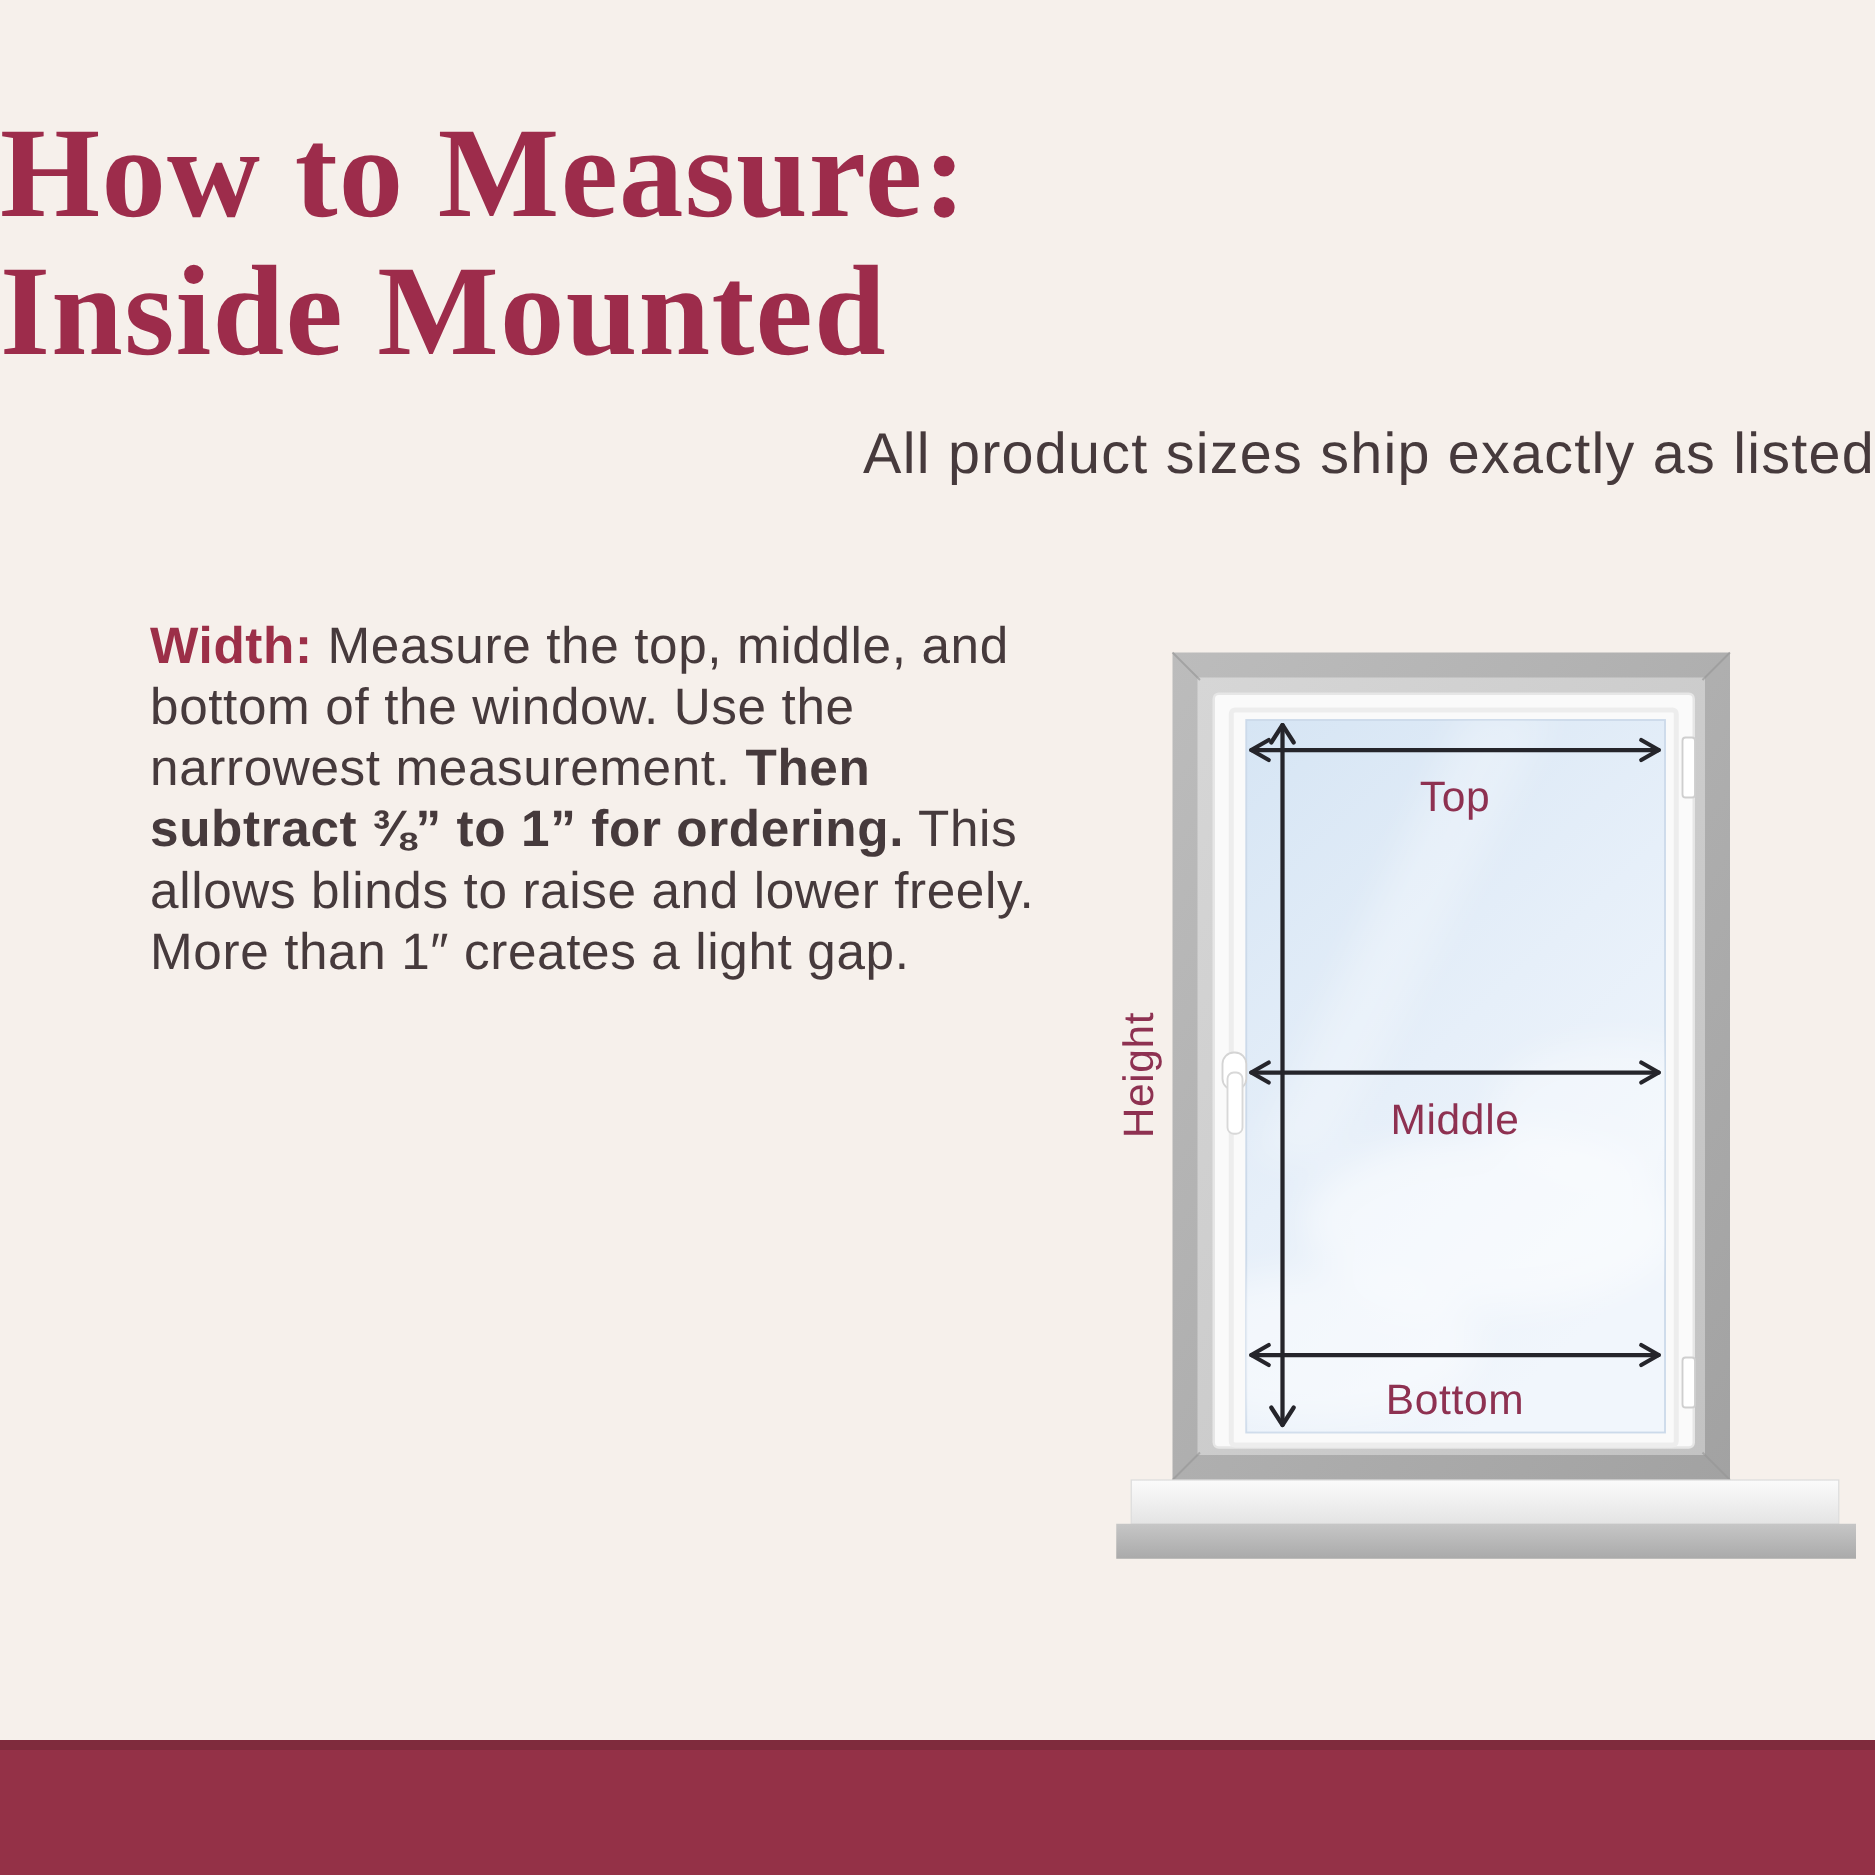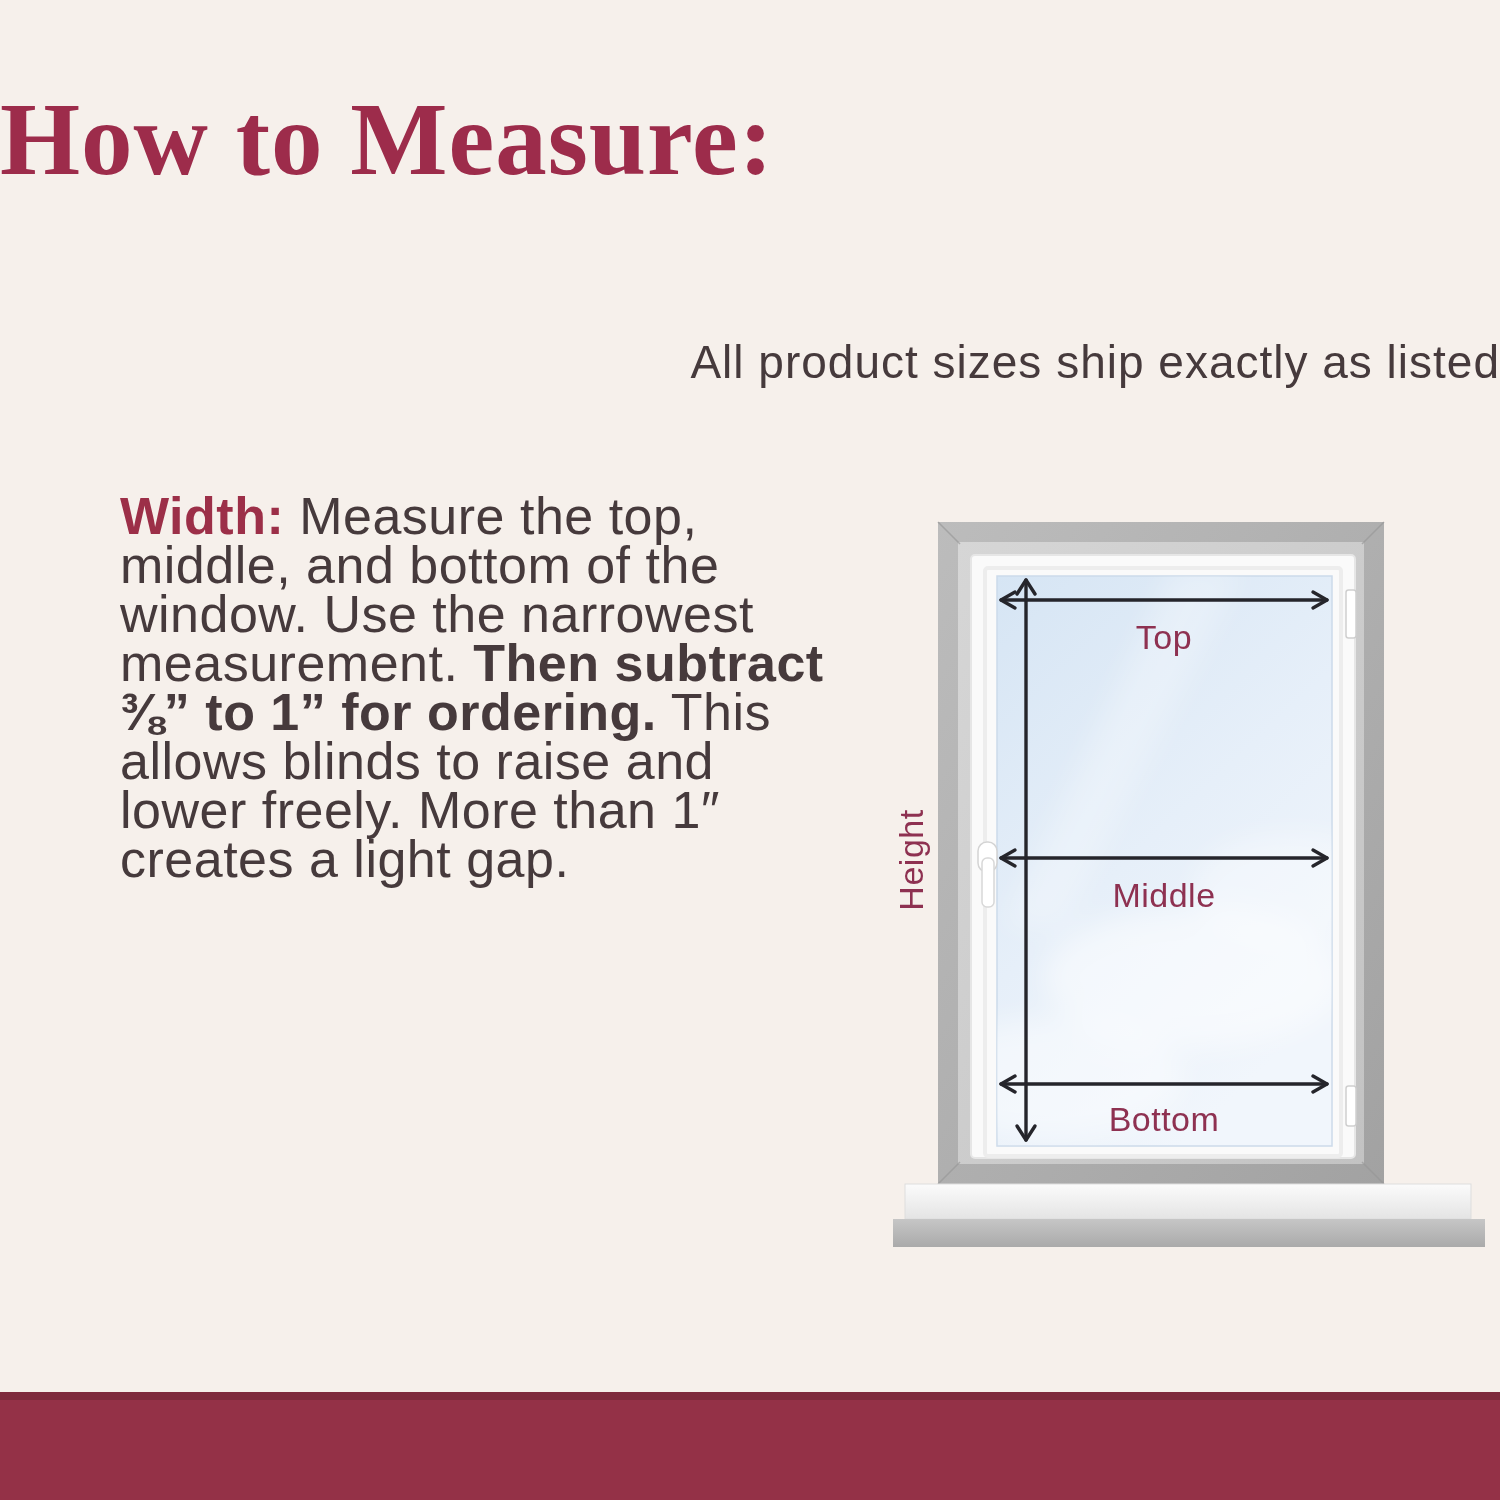--- a/index.html
+++ b/index.html
@@ -25,21 +25,21 @@
     position:absolute;top:336px;left:0;width:1500px;
     text-align:right;
     font-size:46px;line-height:52px;
     color:var(--body_text,#463a3c);
     letter-spacing:1px;
   }
 
   
   .instructions{
     position:absolute;left:120px;top:492px;width:724px;
-    font-size:52px;line-height:49px;letter-spacing:.5px;
+    font-size:41px;line-height:49px;letter-spacing:.5px;
     color:var(--body_text,#463a3c);
   }
   .instructions p{margin:0 0 44px 0;}
   .term{font-weight:700;color:var(--label_accent,#9c2f48);}
   .bold{font-weight:700;}
 
   
   .diagram{position:absolute;left:893px;top:498px;width:600px;height:760px;}
   .arrow{stroke:var(--arrow,#25252b);stroke-width:3.4;fill:none;
          stroke-linecap:round;stroke-linejoin:round;}
@@ -57,20 +57,21 @@
     border-top:8px solid var(--footer_edge,#7f2b3d);
   }
 </style>
 </head>
 <body>
 
 <div class="canvas">
 
   <div class="title">
     <div>How to Measure:</div>
+    <div>Inside Mounted</div>
   </div>
 
   <div class="subtitle">All product sizes ship exactly as listed</div>
 
   <div class="instructions">
     <p><span class="term">Width:</span><span> Measure the top, middle, and bottom of the window. Use the narrowest measurement. </span><span class="bold">Then subtract ⅜” to 1” for ordering.</span><span> This allows blinds to raise and lower freely. More than 1″ creates a light gap.</span></p>
   </div>
 
   <svg class="diagram" viewBox="0 0 600 760" aria-hidden="false">
     <defs>

